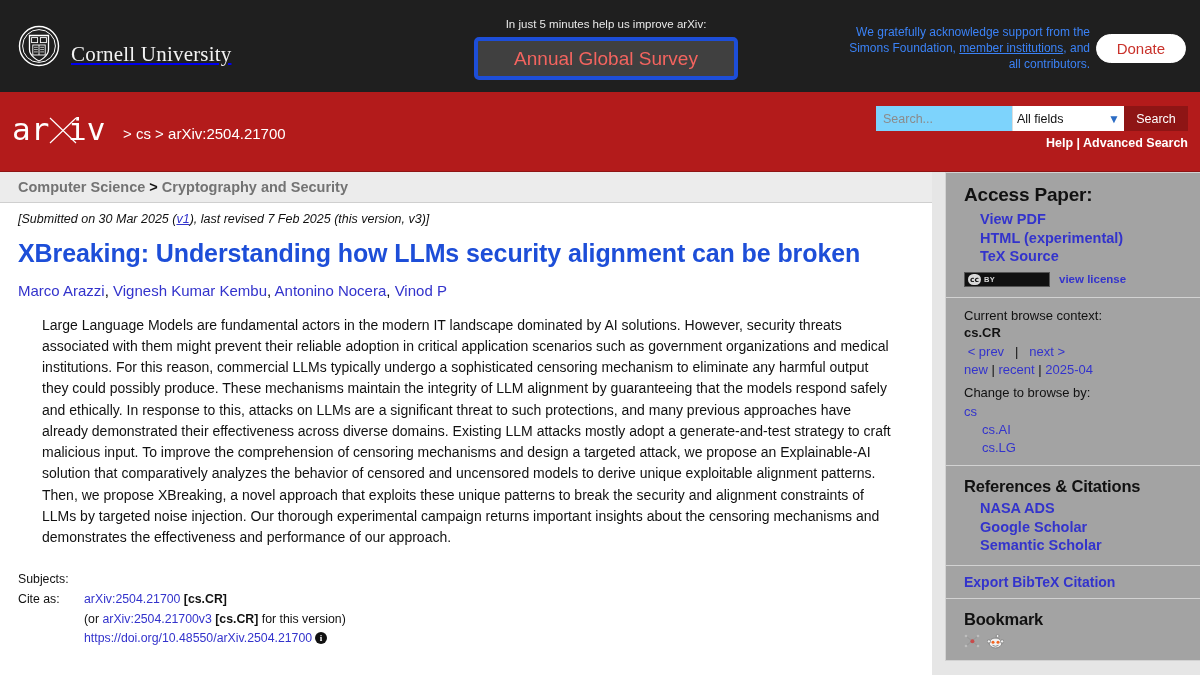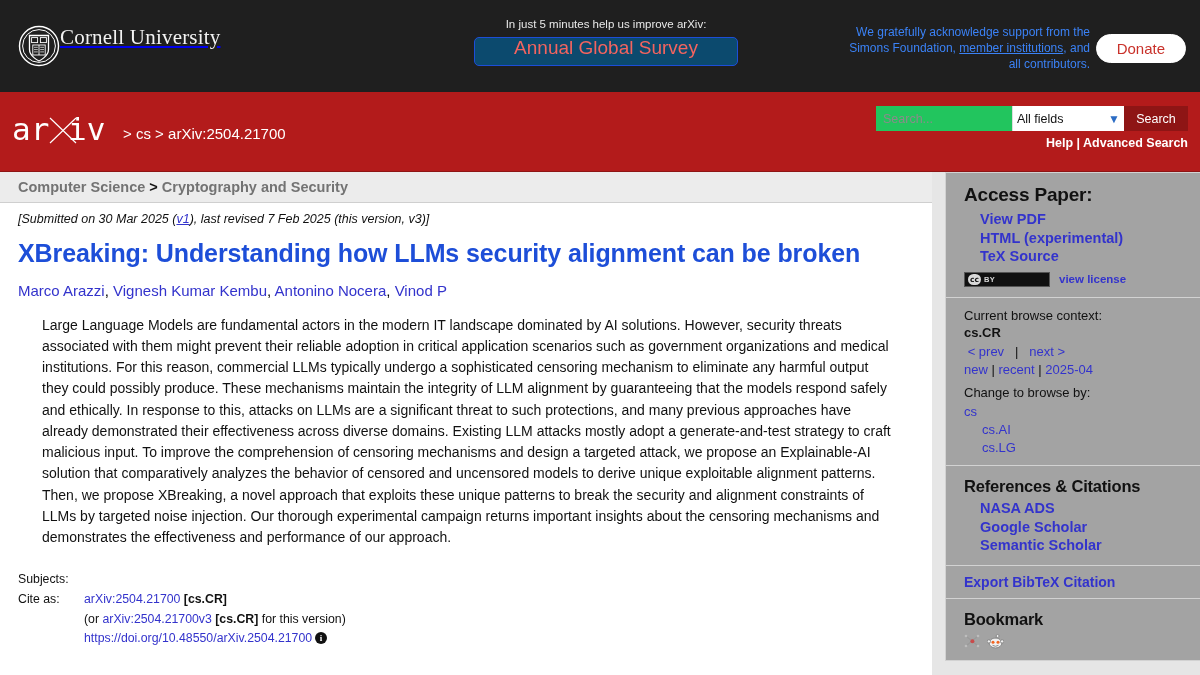--- a/index.html
+++ b/index.html
@@ -13,22 +13,23 @@
 
   
   .cornell-bar {
     height: 92px;
     background: #1f1f1f;
     position: relative;
     display: flex;
     align-items: center;
   }
   .cornell-brand {
-    display: flex; align-items: flex-start;
+    display: flex; align-items: flex-end;
     margin-left: 18px;
+    gap: 11px;
   }
   .cornell-seal { width: 42px; height: 42px; display: block; }
   .cornell-name {
     color: #f2f2f2;
     font-family: "Liberation Serif", serif;
     font-size: 21px;
     letter-spacing: .2px;
     white-space: nowrap;
   }
 
@@ -39,26 +40,26 @@
     text-align: center;
   }
   .survey-label {
     color: #e8e8e8;
     font-size: 11.5px;
     margin-bottom: 7px;
     white-space: nowrap;
   }
   .survey-btn {
     display: block;
-    border: 1px solid #1d4ed8;
+    border: 4px solid #1d4ed8;
     border-radius: 5px;
-    background: #0c4a6e;
+    background: #404040;
     color: #f4645f;
     font-size: 19px;
-    padding: 0 0 8px;
+    padding: 8px 0 8px;
     text-decoration: none;
     line-height: 1;
   }
 
   .ack-block {
     position: absolute;
     right: 110px; top: 25px;
     width: 290px;
     text-align: right;
     color: #3b82f6;
@@ -107,21 +108,21 @@
     text-align: right;
   }
   .search-row { display: flex; height: 25px; }
   .search-input {
     width: 136px;
     border: none;
     padding: 0 7px;
     font-size: 12.5px;
     font-family: "Liberation Sans", sans-serif;
     color: #111;
-    background: #22c55e;
+    background: #7dd3fc;
     outline: none;
   }
   .search-input::placeholder { color: #8b8b8b; }
   .search-select {
     width: 112px;
     border: none;
     border-left: 1px solid #ddd;
     background: #fff;
     font-size: 12.5px;
     font-family: "Liberation Sans", sans-serif;

